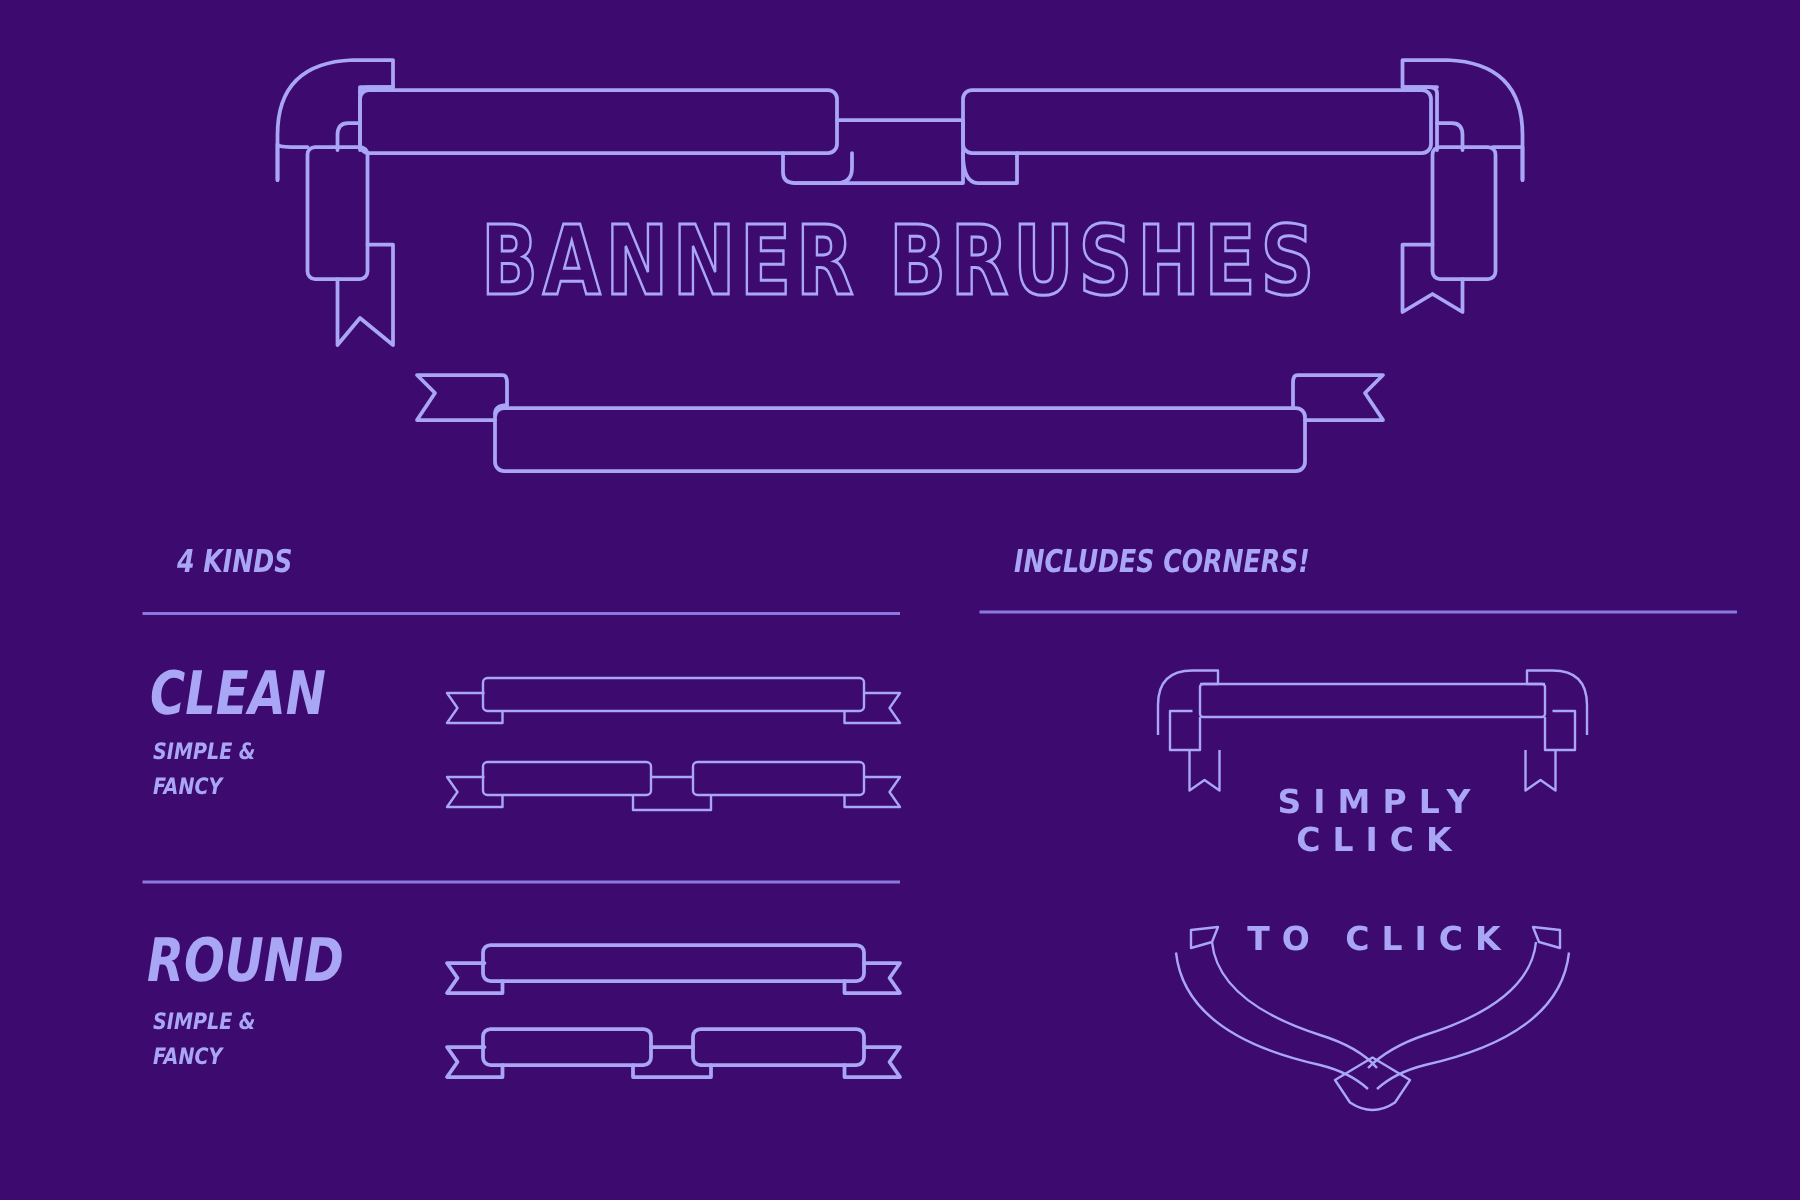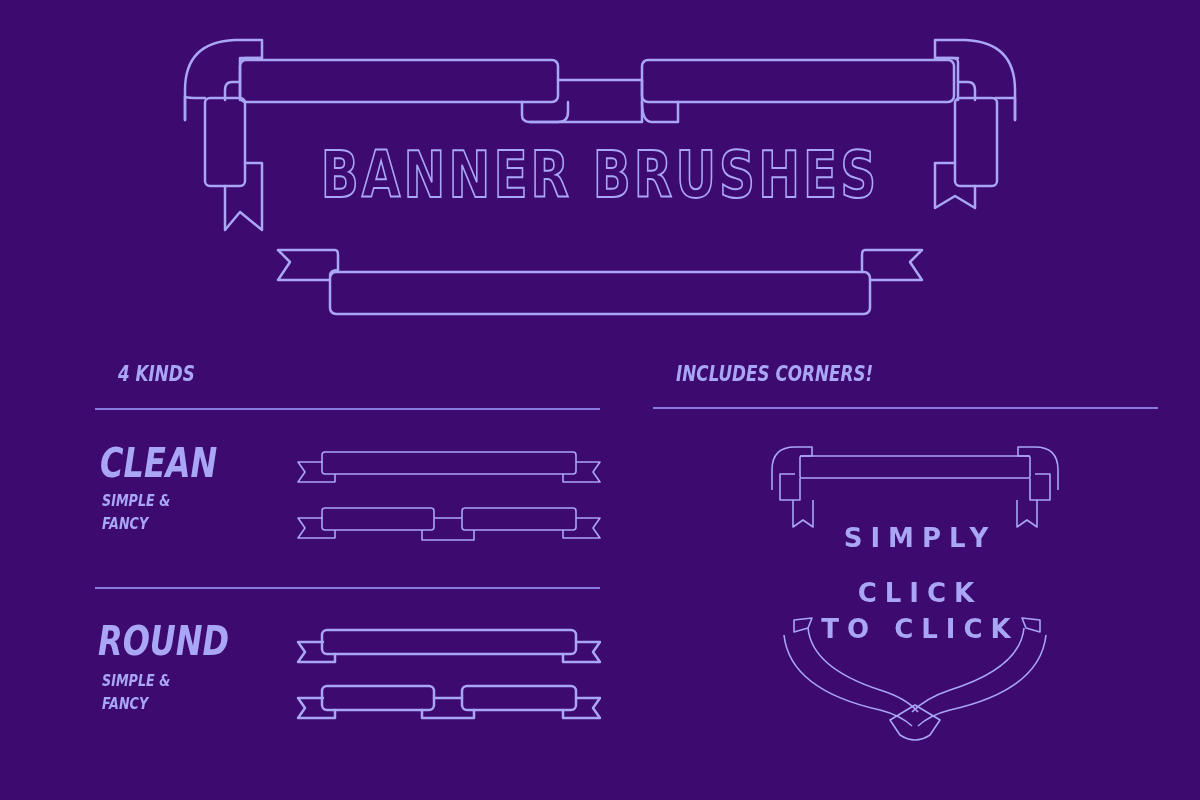--- a/index.html
+++ b/index.html
@@ -11,21 +11,21 @@
   .title { position:absolute; left:0; top:138px; width:1200px; text-align:center;
            font-family:"DejaVu Sans", sans-serif; font-weight:bold; font-size:64px; letter-spacing:4px;
            color:transparent; -webkit-text-stroke:2px #a9a6f5; transform:scaleX(0.78); transform-origin:600px 0; }
   .label { position:absolute; color:#a9a6f5; font-family:"DejaVu Sans", sans-serif; font-weight:bold;
            font-style:italic; white-space:nowrap; }
   .h-small { font-size:21px; transform:scaleX(0.8); transform-origin:0 0; }
   .h-big { font-size:40px; transform:scaleX(0.8); transform-origin:0 0; }
   .sub { font-size:15px; line-height:23px; transform:scaleX(0.85); transform-origin:0 0; }
   .rule { position:absolute; height:2px; background:#8a7ae0; }
   .cta { position:absolute; left:800px; width:240px; text-align:center; color:#a9a6f5;
-         font-family:"DejaVu Sans", sans-serif; font-weight:bold; font-size:26px; letter-spacing:8px; }
+         font-family:"DejaVu Sans", sans-serif; font-weight:bold; font-size:22px; letter-spacing:8px; }
 </style>
 </head>
 <body>
 
 <svg class="art" width="1200" height="800">
 
   <g>
     <path class="stroke" d="M185,120 L185,90 Q185,42 235,40 L262,40 L262,58 L240,58 Q240,62 240,62"></path>
     <path class="stroke" d="M240,100 L240,62 Q240,58 246,58 L262,58"></path>
     <path class="stroke" d="M225,100 L225,90 Q225,82 232,82 L240,82"></path>
@@ -121,14 +121,14 @@
 <div class="label h-big" style="left:98px; top:618px;">ROUND</div>
 <div class="label sub" style="left:102px; top:670px;">
   <div>SIMPLE &amp;</div>
   <div>FANCY</div>
 </div>
 
 <div class="label h-small" style="left:676px; top:362px;">INCLUDES CORNERS!</div>
 <div class="rule" style="left:653px; top:407px; width:505px;"></div>
 
 <div class="cta" style="top:523px;">SIMPLY</div>
-<div class="cta" style="top:578px;">CLICK</div>
+<div class="cta" style="top:548px;">CLICK</div>
 <div class="cta" style="top:614px;">TO CLICK</div>
 
 </body></html>

